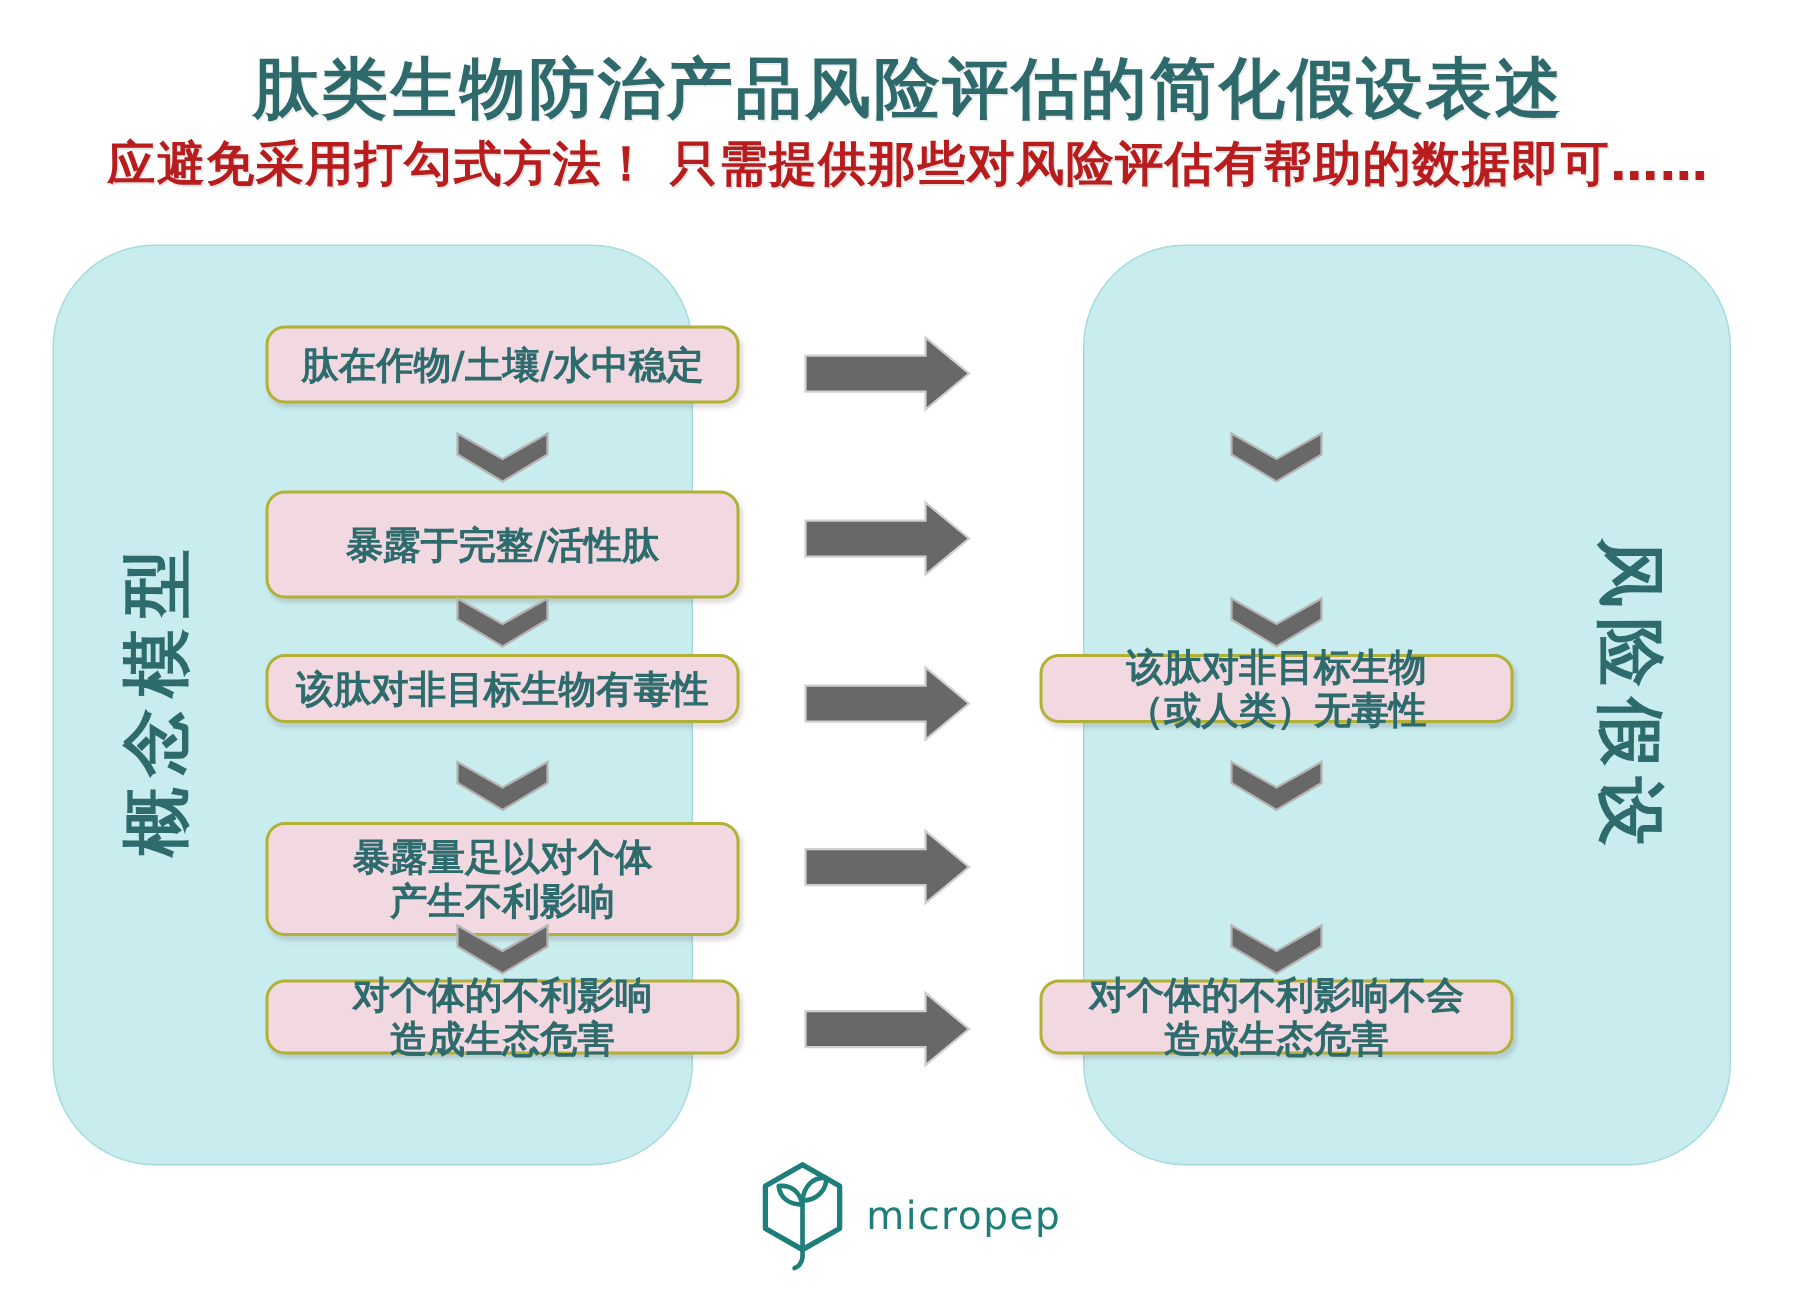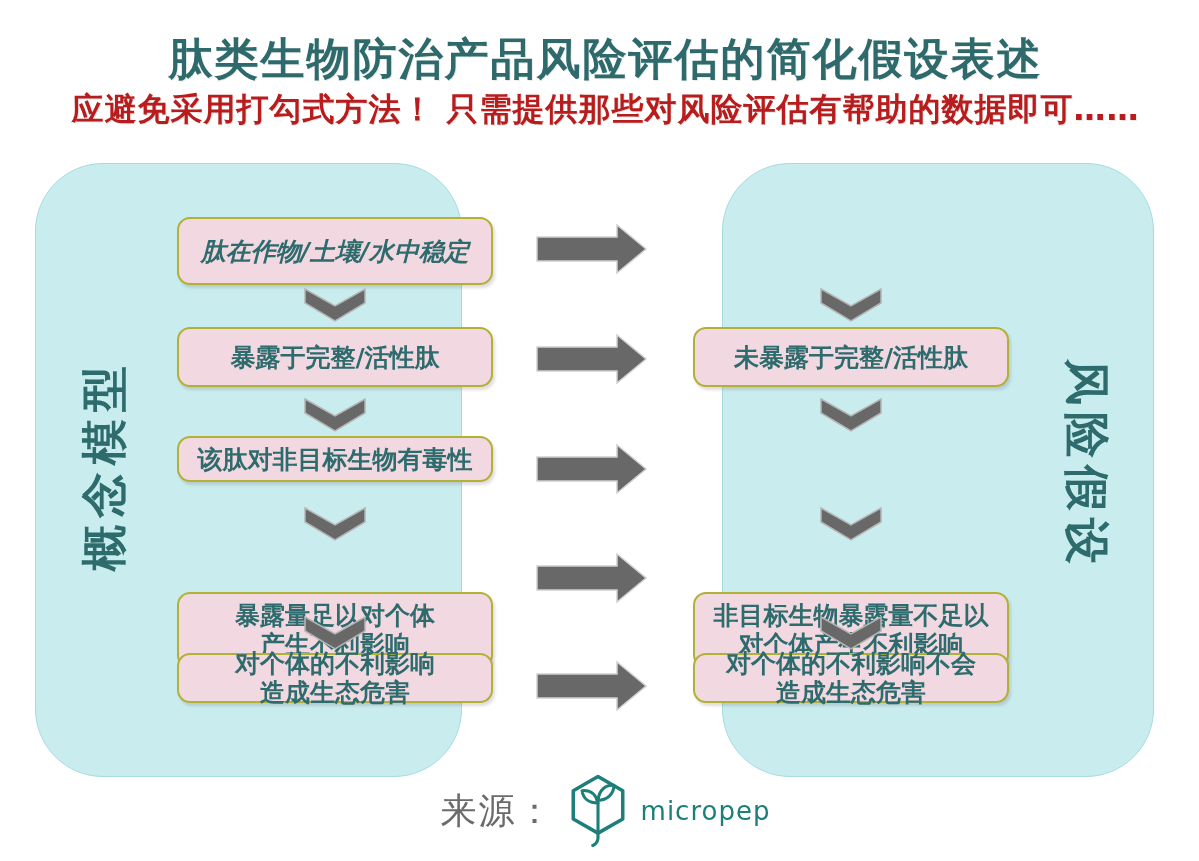--- a/index.html
+++ b/index.html
@@ -32,22 +32,22 @@
   .vlabel.right{left:1086px;top:465px;transform:translate(-50%,-50%) rotate(90deg);}
   .node{
     position:absolute;width:316px;box-sizing:border-box;
     background:#f2d9e1;border:2px solid #b1b135;border-radius:13px;
     box-shadow:2px 3px 3px rgba(90,60,80,0.18);
     display:flex;align-items:center;justify-content:center;text-align:center;
     font-size:25px;font-weight:bold;color:#2e6b6d;line-height:29px;
     white-space:pre-line;padding:2px 6px;
   }
   .colL{left:177px;} .colR{left:693px;}
-  .r1{top:217px;height:68px;font-style:italic;} .r2{top:327px;height:60px;}
-  .r3{top:436px;height:46px;} .r4{top:548px;height:76px;margin-top:44px;} .r5{top:653px;height:50px;}
+  .r1{top:217px;height:52px;} .r2{top:327px;height:72px;}
+  .r3{top:436px;height:46px;} .r4{top:548px;height:76px;} .r5{top:653px;height:50px;}
   .chev{position:absolute;width:64px;height:36px;}
   .chevL{left:303px;} .chevR{left:819px;}
   .c1{top:287px;} .c2{top:397px;} .c3{top:506px;} .c4{top:615px;}
   .harrow{position:absolute;left:536px;width:112px;height:52px;}
   .a1{top:223px;} .a2{top:333px;} .a3{top:443px;} .a4{top:552px;} .a5{top:660px;}
   .footer{
     position:absolute;top:768px;left:0;width:100%;height:86px;
     display:flex;align-items:center;justify-content:center;gap:12px;
   }
   .source-label{font-size:36px;color:#6b6b6b;letter-spacing:2px;}
@@ -69,23 +69,22 @@
   <div class="vlabel right">风险假设</div>
 
   <div class="node colL r1">肽在作物/土壤/水中稳定</div>
   <div class="node colL r2">暴露于完整/活性肽</div>
   <div class="node colL r3">该肽对非目标生物有毒性</div>
   <div class="node colL r4">暴露量足以对个体
 产生不利影响</div>
   <div class="node colL r5">对个体的不利影响
 造成生态危害</div>
 
-  <div class="node colR r2">未暴露于完整/活性肽</div>
-  <div class="node colR r4">非目标生物暴露量不足以
-对个体产生不利影响</div>
+  <div class="node colR r3">该肽对非目标生物
+（或人类）无毒性</div>
   <div class="node colR r5">对个体的不利影响不会
 造成生态危害</div>
 
   <svg class="chev chevL c1" viewBox="0 0 64 36">
       <polygon points="2,2 32,19 62,2 62,16 32,34 2,16" fill="#686868" stroke="#b5b5b5" stroke-width="1.5"></polygon>
     </svg>
   <svg class="chev chevL c2" viewBox="0 0 64 36">
       <polygon points="2,2 32,19 62,2 62,16 32,34 2,16" fill="#686868" stroke="#b5b5b5" stroke-width="1.5"></polygon>
     </svg>
   <svg class="chev chevL c3" viewBox="0 0 64 36">
@@ -118,21 +117,20 @@
       <polygon points="1,14 81,14 81,2 110,26 81,50 81,38 1,38" fill="#686868" stroke="#cfcfcf" stroke-width="1.5"></polygon>
     </svg>
   <svg class="harrow a4" viewBox="0 0 112 52">
       <polygon points="1,14 81,14 81,2 110,26 81,50 81,38 1,38" fill="#686868" stroke="#cfcfcf" stroke-width="1.5"></polygon>
     </svg>
   <svg class="harrow a5" viewBox="0 0 112 52">
       <polygon points="1,14 81,14 81,2 110,26 81,50 81,38 1,38" fill="#686868" stroke="#cfcfcf" stroke-width="1.5"></polygon>
     </svg>
 
   <div class="footer">
-    <span class="source-label">来源：</span>
     <svg class="logo" viewBox="0 0 70 86">
       <g fill="none" stroke="#1e7e79" stroke-width="4" stroke-linejoin="round" stroke-linecap="round">
         <polygon points="35,4 63,20 63,52 35,68 7,52 7,20"></polygon>
         <path d="M35,34 L35,74 Q34,80 29,82" stroke-width="3.5"></path>
         <path d="M35,34 C25,34 18,29 17,20 C27,19 33,25 35,34 Z" stroke-width="3.5"></path>
         <path d="M35,31 C36,20 43,13 53,14 C53,24 45,31 35,31 Z" stroke-width="3.5"></path>
       </g>
     </svg>
     <span class="brand-name">micropep</span>
   </div>

